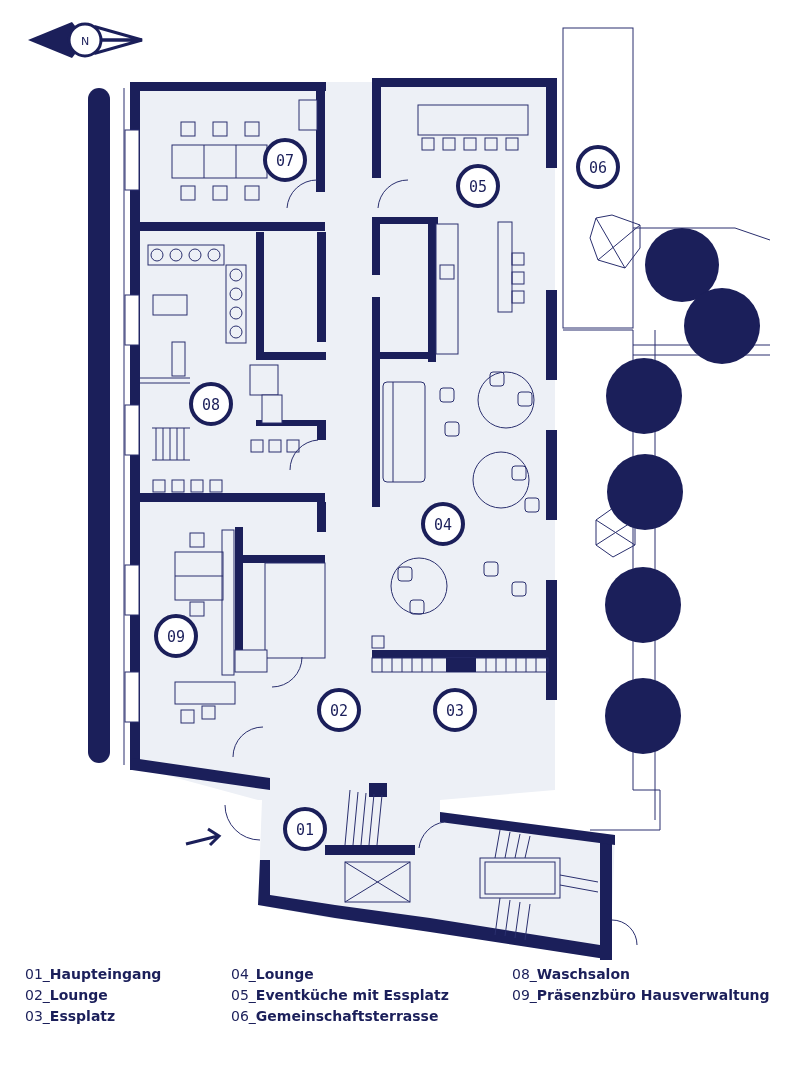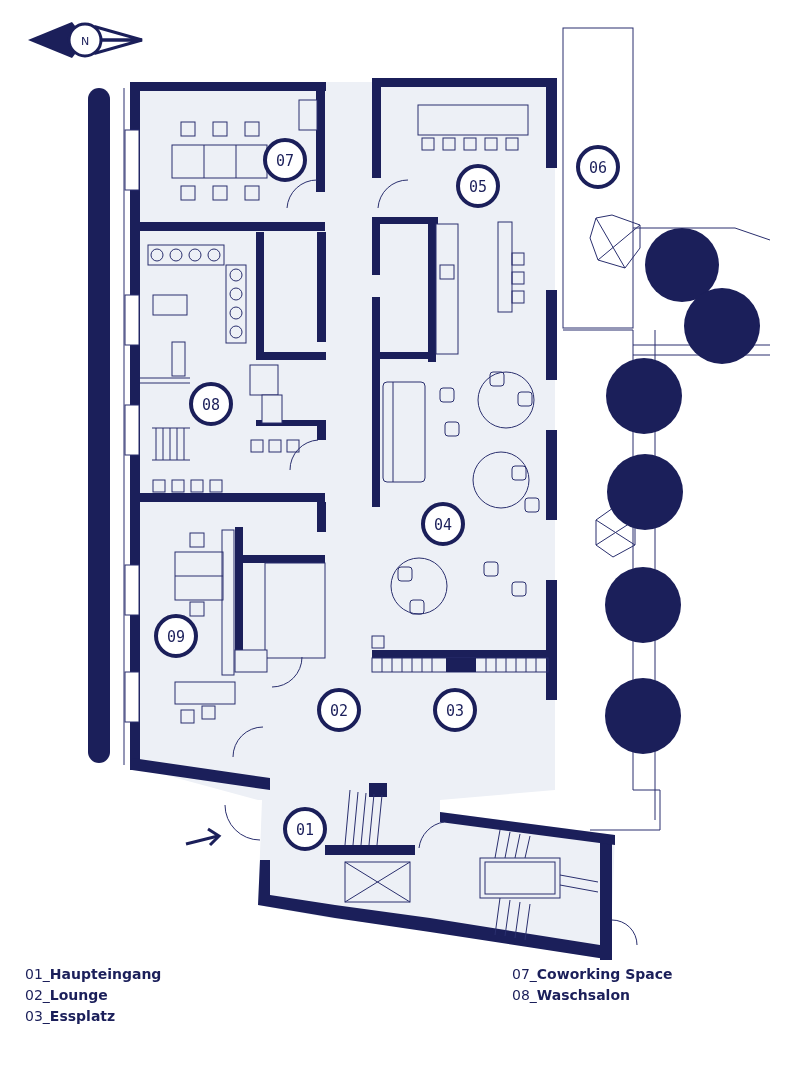--- a/index.html
+++ b/index.html
@@ -321,17 +321,22 @@
       <text x="176" y="637" class="badge-text">09</text>
     </g>
 </svg>
 
 <div id="legend">
   <div class="legend-col" style="left:25px">
     <div class="legend-item"><span class="num">01_</span><span class="name">Haupteingang</span></div>
     <div class="legend-item"><span class="num">02_</span><span class="name">Lounge</span></div>
     <div class="legend-item"><span class="num">03_</span><span class="name">Essplatz</span></div>
   </div>
+  <div class="legend-col" style="left:231px">
+    <div class="legend-item"><span class="num">04_</span><span class="name">Lounge</span></div>
+    <div class="legend-item"><span class="num">05_</span><span class="name">Eventküche mit Essplatz</span></div>
+    <div class="legend-item"><span class="num">06_</span><span class="name">Gemeinschaftsterrasse</span></div>
+  </div>
   <div class="legend-col" style="left:512px">
-    <div class="legend-item"><span class="num">07_</span><span class="name">Coworking Space</span></div>
     <div class="legend-item"><span class="num">08_</span><span class="name">Waschsalon</span></div>
+    <div class="legend-item"><span class="num">09_</span><span class="name">Präsenzbüro Hausverwaltung</span></div>
   </div>
 </div>
 
 </body></html>

